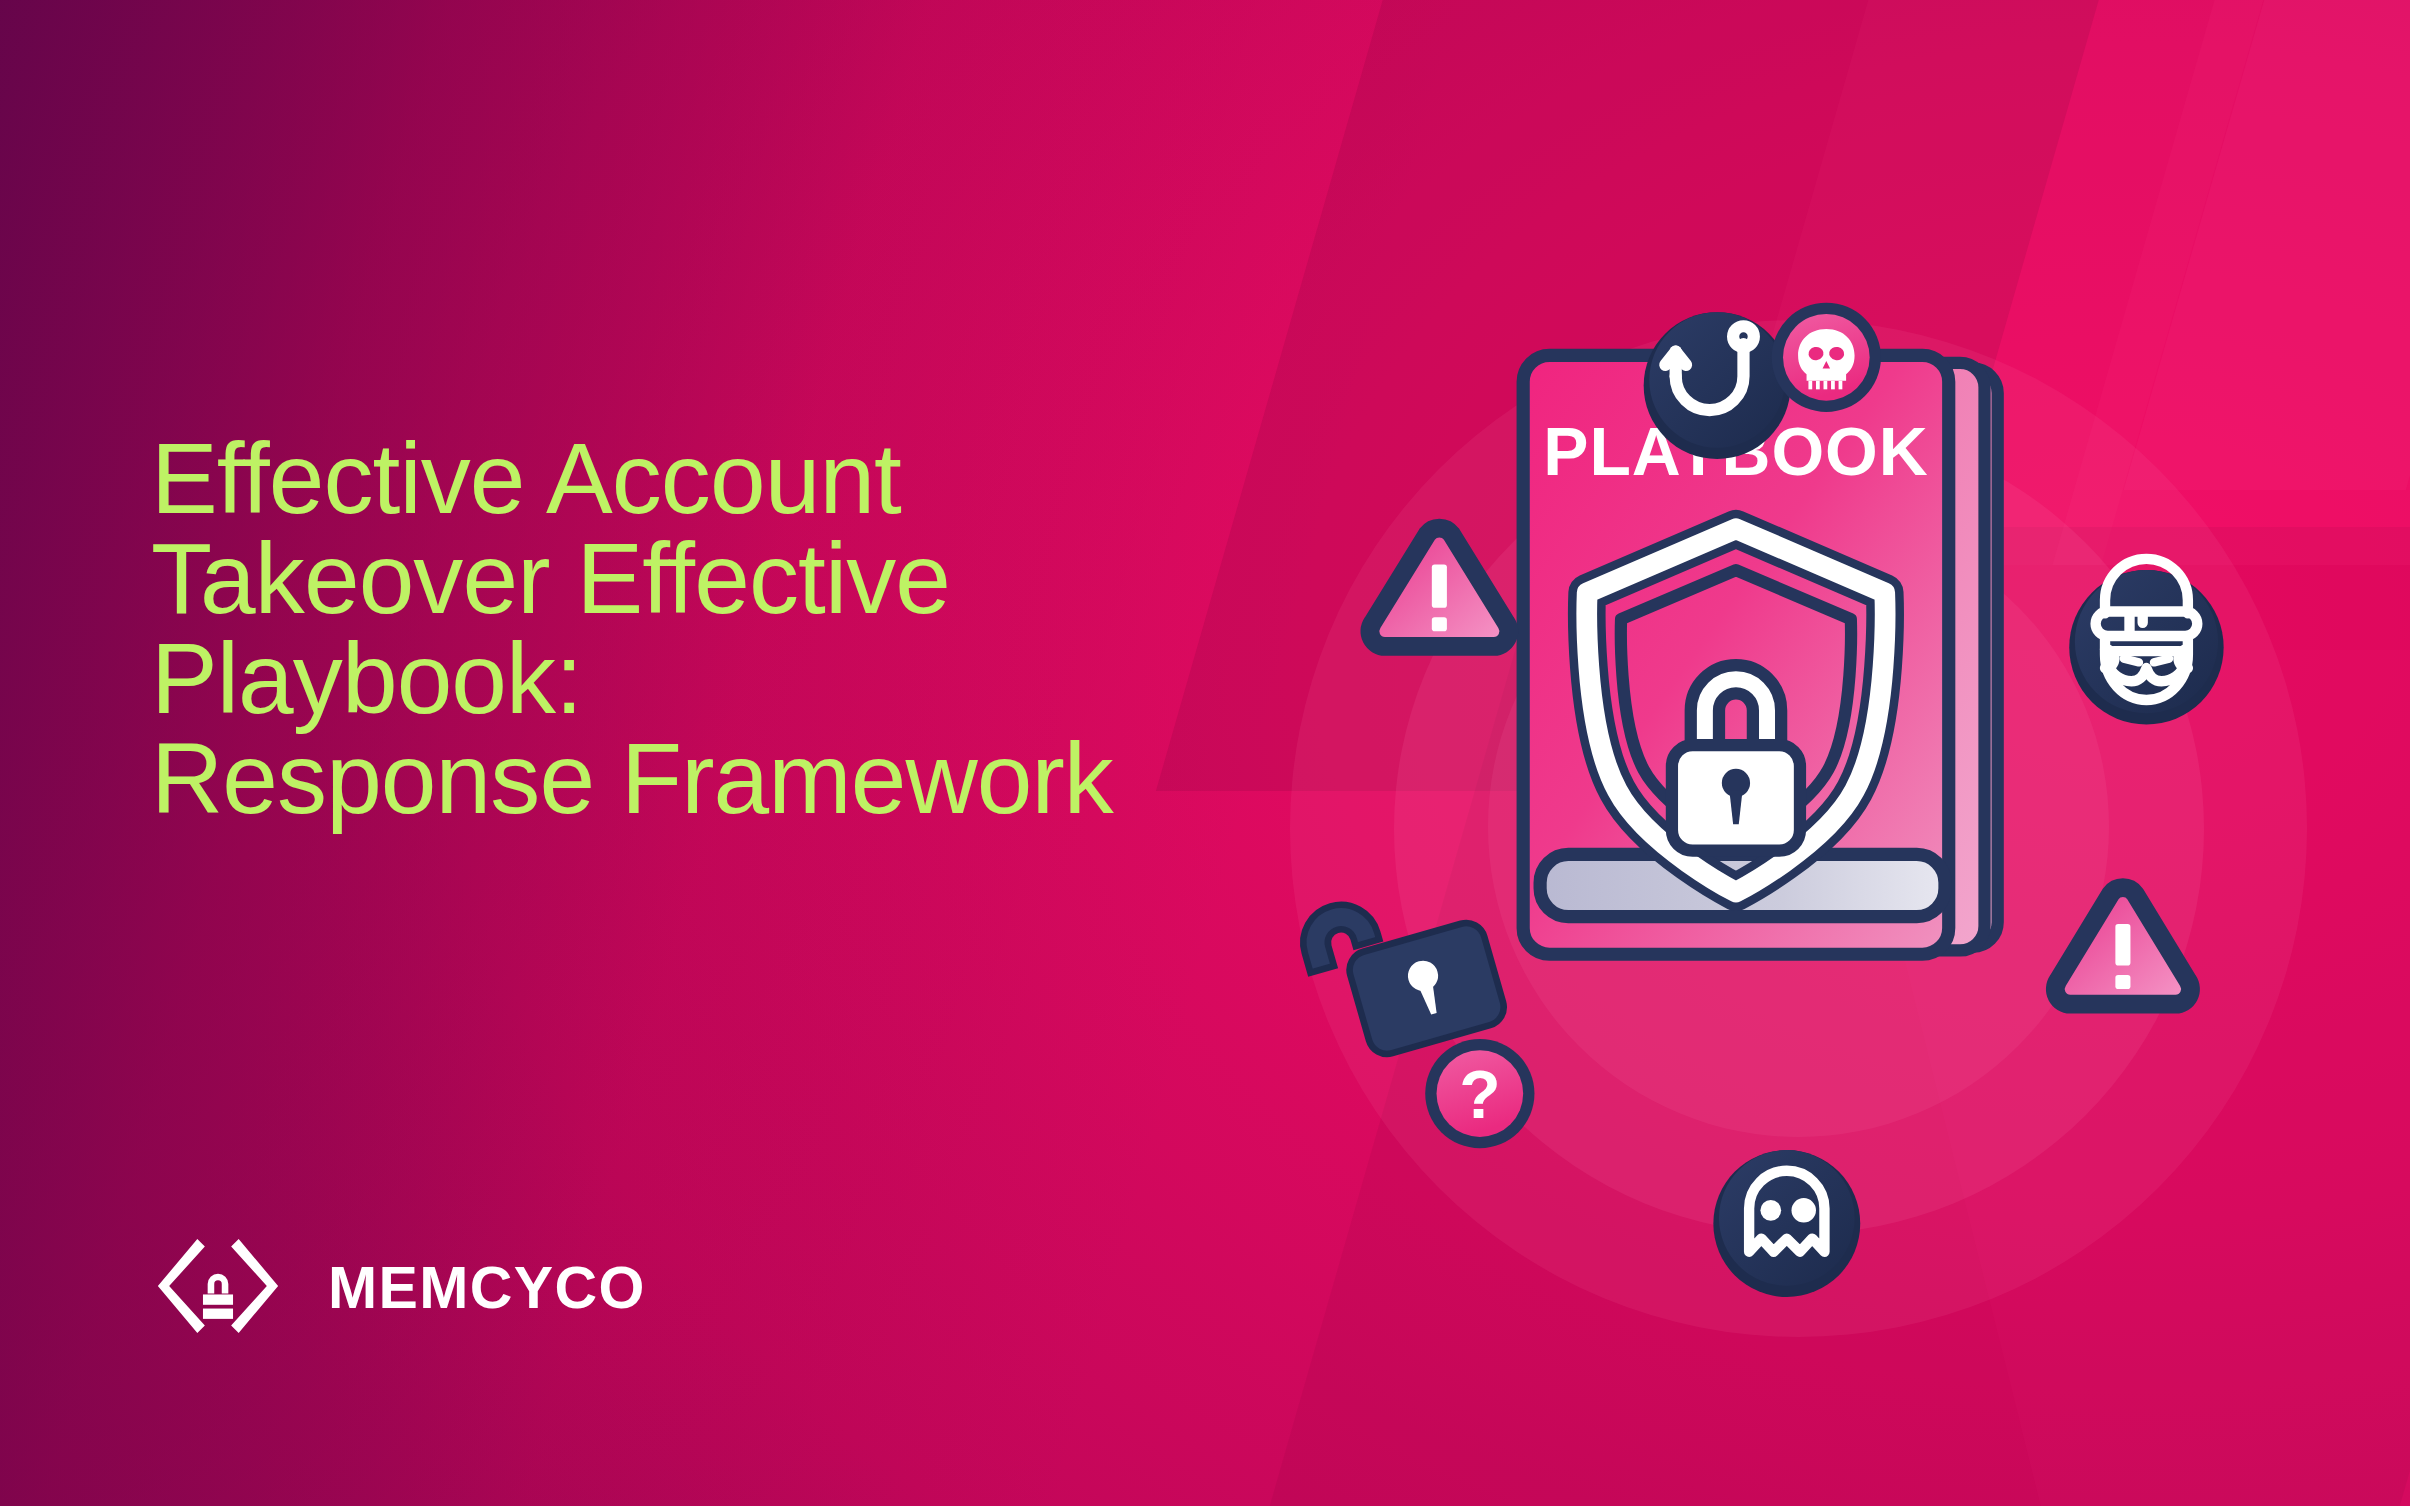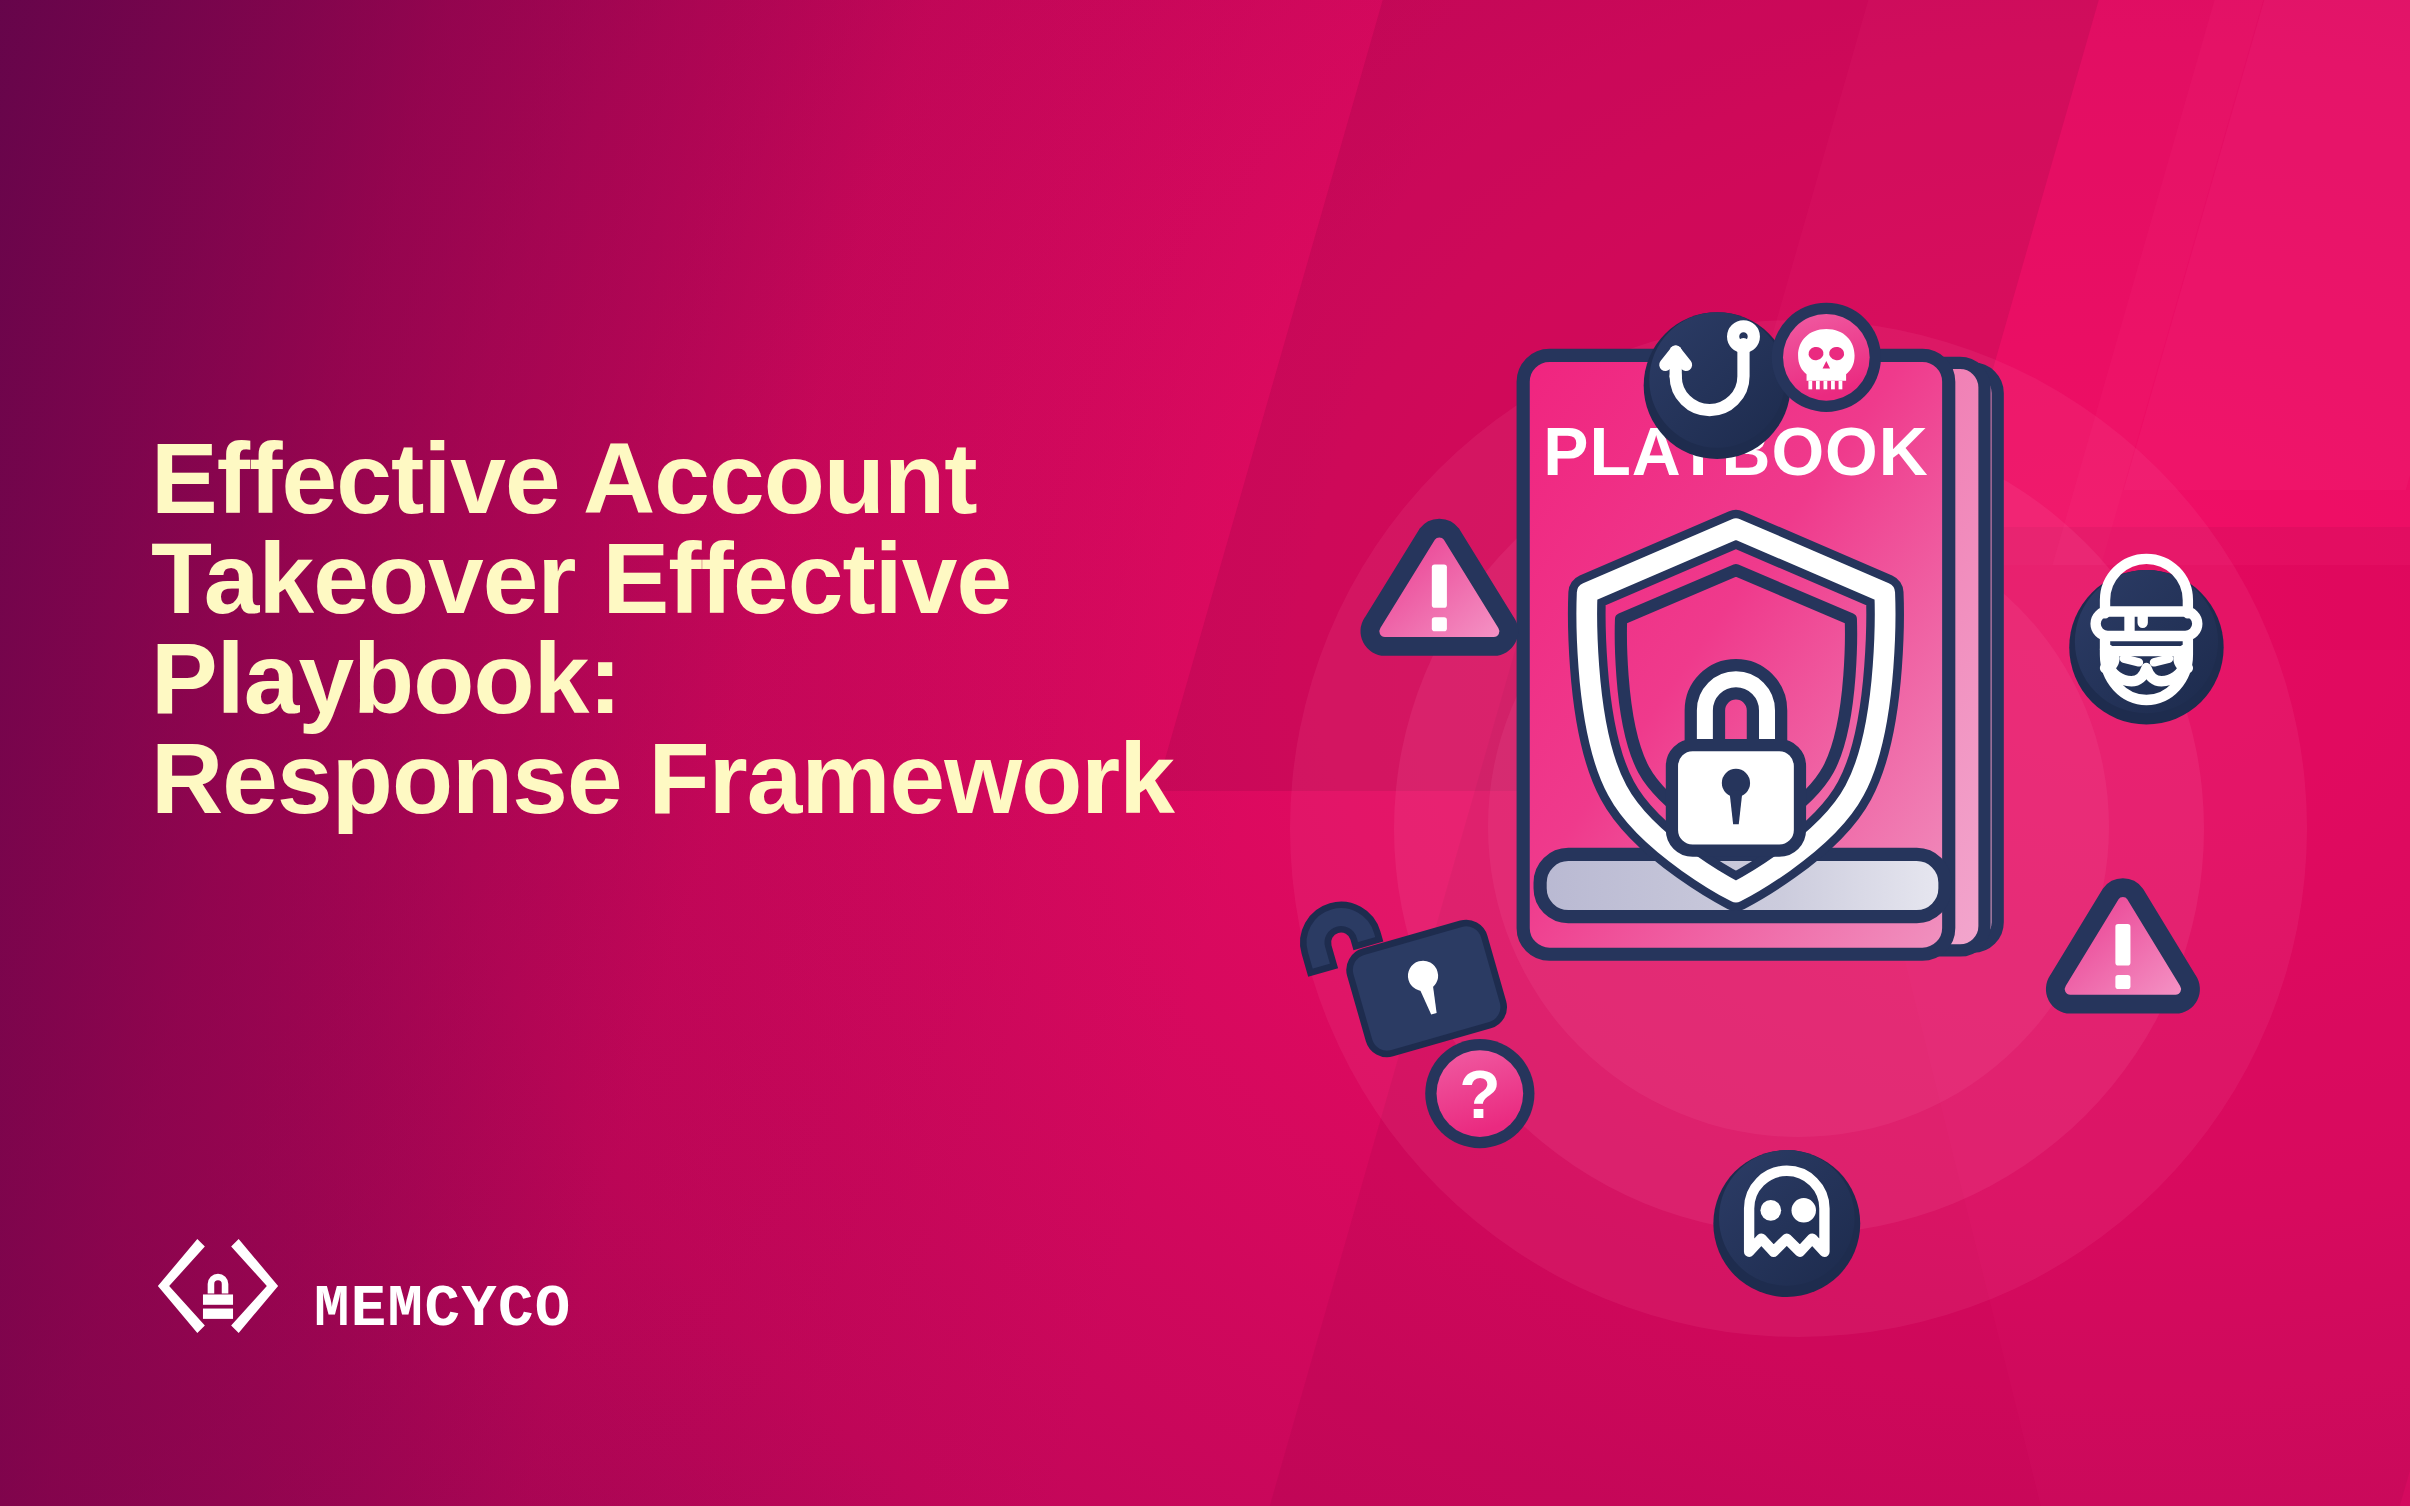--- a/index.html
+++ b/index.html
@@ -45,32 +45,32 @@
   .ring-mid   { width:810px;  height:810px;  left:1394px; top:424px;
         background:rgba(255,130,180,0.12); }
   .ring-in    { width:621px;  height:621px;  left:1488px; top:516px;
         background:rgba(255,140,185,0.10); }
 
   
   .left-col {
     position:absolute; left:151px; top:428px; width:1111px;
   }
   .headline {
-    color:#fef9c3;
+    color:#bef264;
     font-size:100px;
-    font-weight:700;
+    font-weight:400;
     line-height:1.0;
     letter-spacing:-0.9px;
   }
   .headline .hl-line { display:block; white-space:nowrap; }
 
   
   .logo-row {
     position:absolute; left:156px; top:1235px;
-    display:flex; align-items:flex-end; gap:34px;font-family:Liberation Mono, monospace;
+    display:flex; align-items:center; gap:48px;
   }
   .logo-mark { width:124px; height:102px; display:block; }
   .logo-word {
     color:#ffffff; font-size:59px; font-weight:600;
     letter-spacing:1.4px; line-height:1;
     transform:translateY(1.9px);
   }
 
   
   .art { position:absolute; left:1252px; top:282px; width:1111px; height:1111px; }

